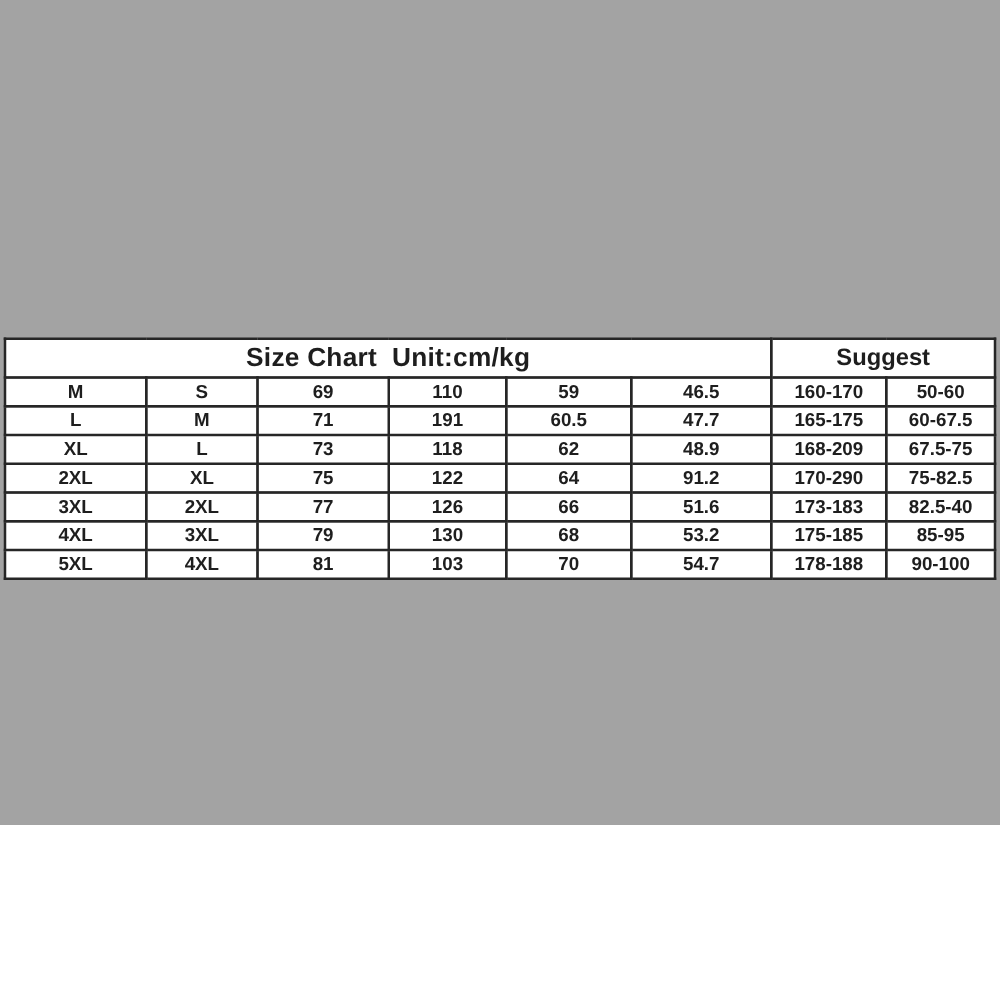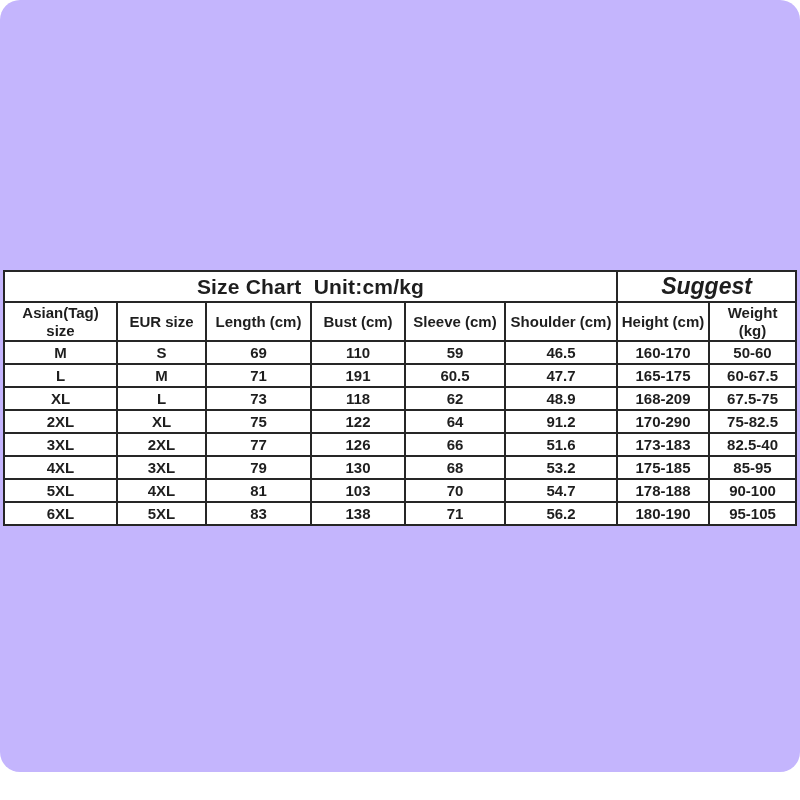--- a/index.html
+++ b/index.html
@@ -7,23 +7,22 @@
     padding: 0;
     background: #ffffff;
     width: 800px;
     height: 800px;
     overflow: hidden;
     font-family: "Liberation Sans", sans-serif;
   }
   .canvas {
     position: relative;
     width: 800px;
-    height: 772px;
-    background: #c4b5fd;
-    border-radius: 20px;
+    height: 660px;
+    background: #a3a3a3;
   }
   table.size-chart {
     position: absolute;
     left: 3px;
     top: 270px;
     width: 792px;
     border-collapse: collapse;
     table-layout: fixed;
     color: #1e1e1e;
   }
@@ -40,22 +39,21 @@
   tr.title-row { height: 31px; }
   tr.header-row { height: 39px; }
   tbody tr { height: 23px; }
 
   .title-cell {
     font-size: 21px;
     white-space: pre; 
     letter-spacing: 0.2px;
   }
   .suggest-cell {
-    font-size: 23px;
-    font-style: italic;
+    font-size: 19px;
   }
   tr.header-row th {
     font-size: 15px;
     white-space: pre-line; 
     line-height: 1.15;
   }
   tbody td {
     font-size: 15px;
     line-height: 1;
   }
@@ -72,31 +70,20 @@
       <col style="width:94px">
       <col style="width:100px">
       <col style="width:112px">
       <col style="width:92px">
       <col style="width:87px">
     </colgroup>
     <thead>
       <tr class="title-row">
         <th class="title-cell" colspan="6">Size Chart  Unit:cm/kg</th>
         <th class="suggest-cell" colspan="2">Suggest</th>
-      </tr>
-      <tr class="header-row">
-        <th>Asian(Tag)
-size</th>
-        <th>EUR size</th>
-        <th>Length (cm)</th>
-        <th>Bust (cm)</th>
-        <th>Sleeve (cm)</th>
-        <th>Shoulder (cm)</th>
-        <th>Height (cm)</th>
-        <th>Weight (kg)</th>
       </tr>
     </thead>
     <tbody>
         <tr>
           <td>M</td>
           <td>S</td>
           <td>69</td>
           <td>110</td>
           <td>59</td>
           <td>46.5</td>
@@ -156,25 +143,15 @@
         <tr>
           <td>5XL</td>
           <td>4XL</td>
           <td>81</td>
           <td>103</td>
           <td>70</td>
           <td>54.7</td>
           <td>178-188</td>
           <td>90-100</td>
         </tr>
-        <tr>
-          <td>6XL</td>
-          <td>5XL</td>
-          <td>83</td>
-          <td>138</td>
-          <td>71</td>
-          <td>56.2</td>
-          <td>180-190</td>
-          <td>95-105</td>
-        </tr>
       </tbody>
   </table>
 </div>
 
 </body></html>

